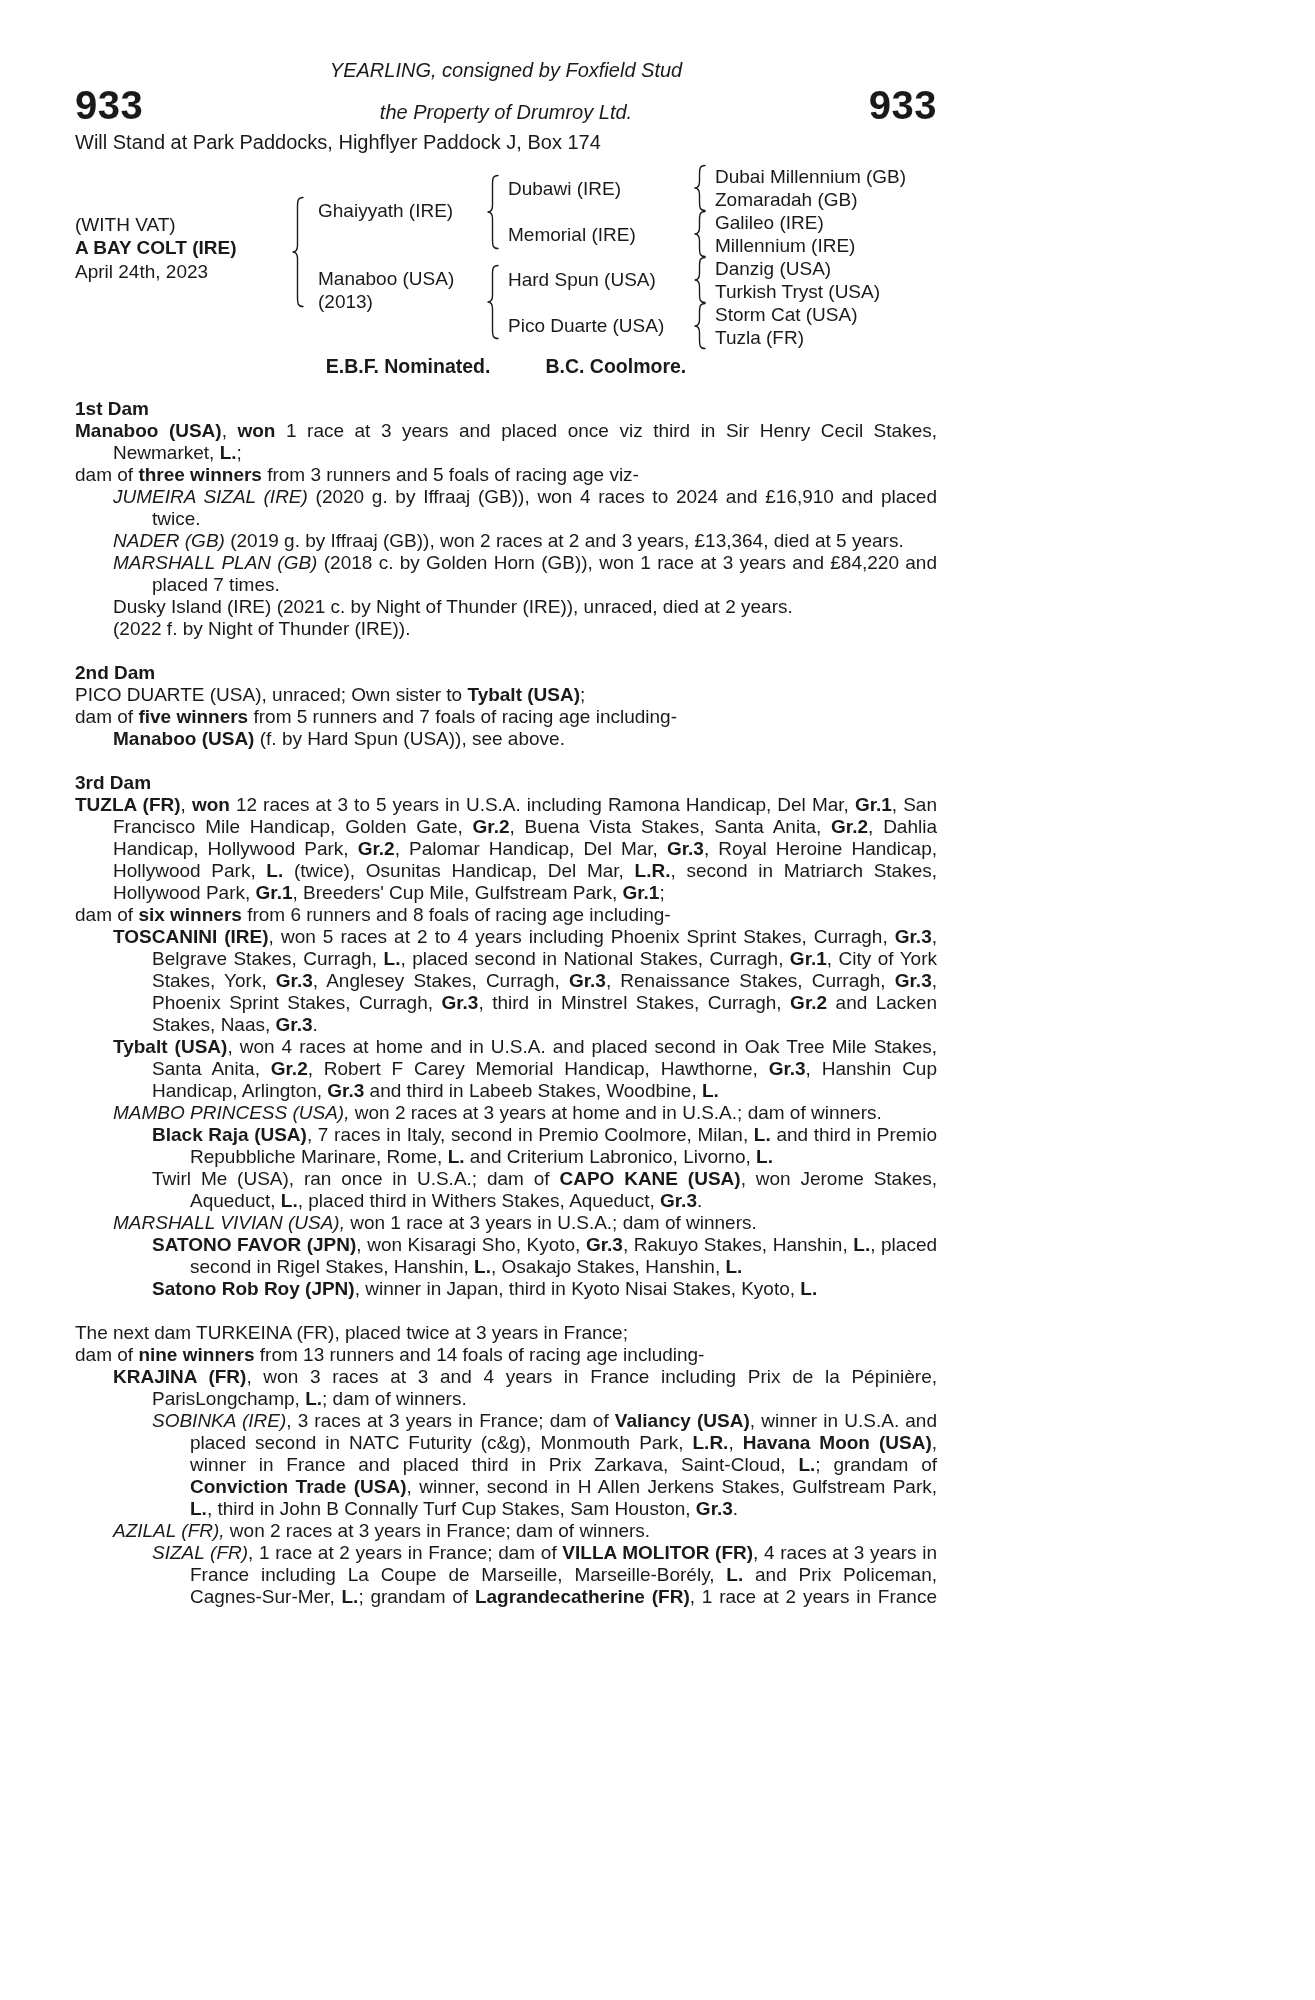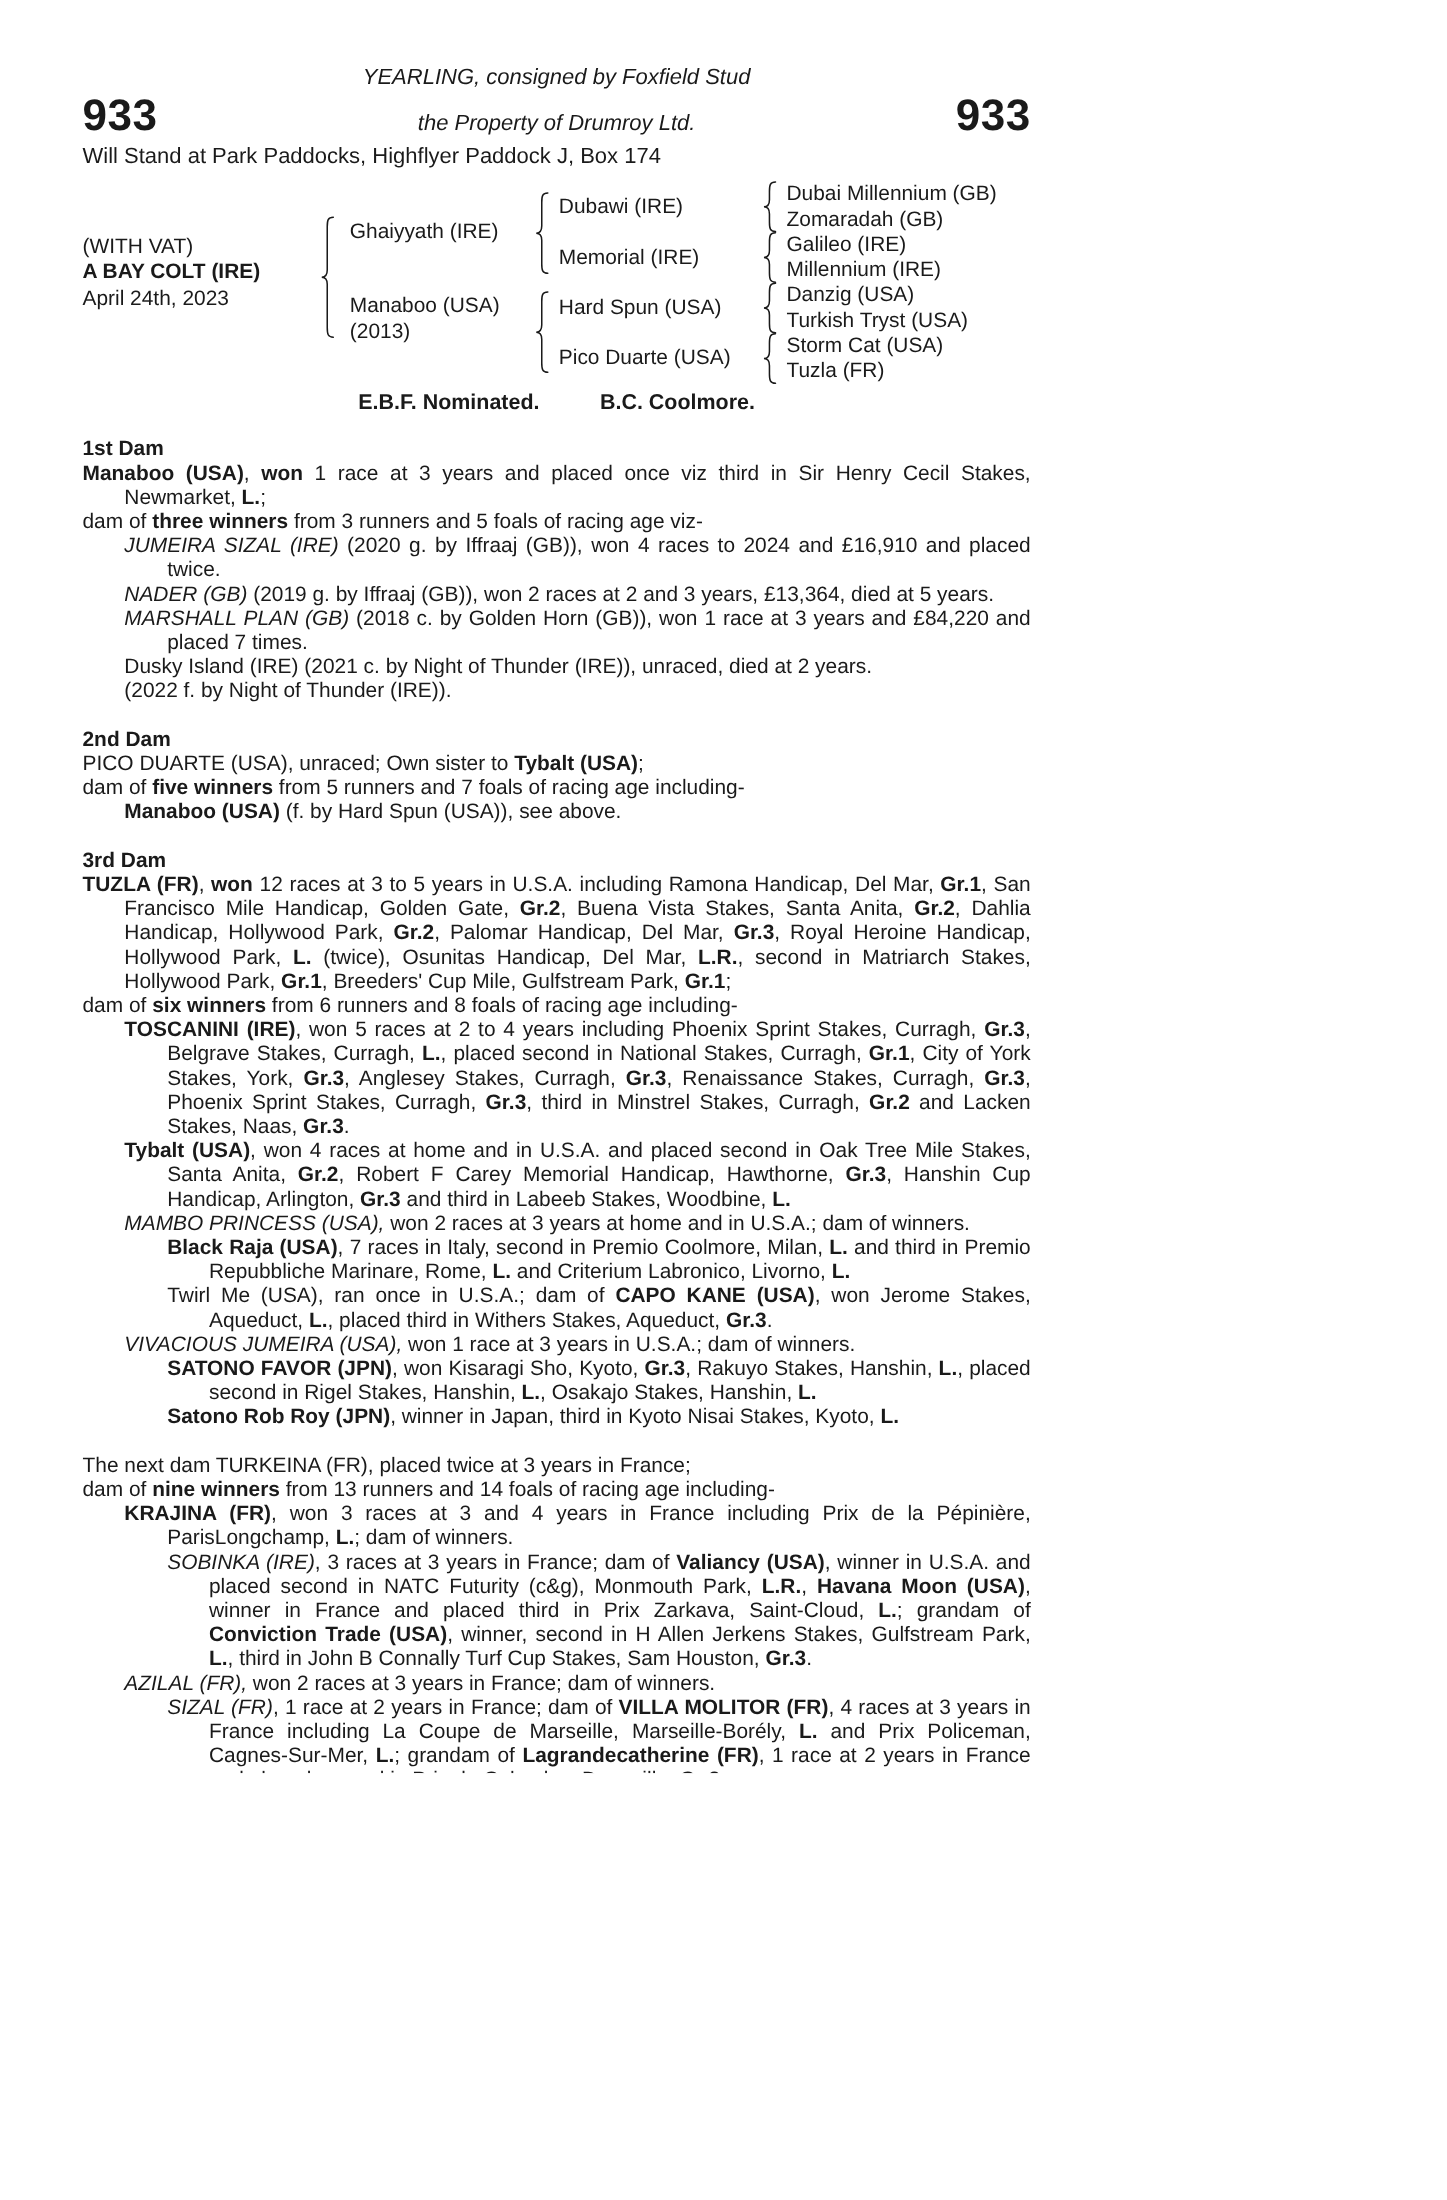--- a/index.html
+++ b/index.html
@@ -123,21 +123,21 @@
         </section>
         <section class="dam-section">
           <div class="sec-heading">3rd Dam</div>
           <p class="para lvl0"><span class="b">TUZLA (FR)</span><span>, </span><span class="b">won</span><span> 12 races at 3 to 5 years in U.S.A. including Ramona Handicap, Del Mar, </span><span class="b">Gr.1</span><span>, San Francisco Mile Handicap, Golden Gate, </span><span class="b">Gr.2</span><span>, Buena Vista Stakes, Santa Anita, </span><span class="b">Gr.2</span><span>, Dahlia Handicap, Hollywood Park, </span><span class="b">Gr.2</span><span>, Palomar Handicap, Del Mar, </span><span class="b">Gr.3</span><span>, Royal Heroine Handicap, Hollywood Park, </span><span class="b">L.</span><span> (twice), Osunitas Handicap, Del Mar, </span><span class="b">L.R.</span><span>, second in Matriarch Stakes, Hollywood Park, </span><span class="b">Gr.1</span><span>, Breeders' Cup Mile, Gulfstream Park, </span><span class="b">Gr.1</span><span>;</span></p>
           <p class="para lvl0"><span>dam of </span><span class="b">six winners</span><span> from 6 runners and 8 foals of racing age including-</span></p>
           <p class="para lvl1"><span class="b">TOSCANINI (IRE)</span><span>, won 5 races at 2 to 4 years including Phoenix Sprint Stakes, Curragh, </span><span class="b">Gr.3</span><span>, Belgrave Stakes, Curragh, </span><span class="b">L.</span><span>, placed second in National Stakes, Curragh, </span><span class="b">Gr.1</span><span>, City of York Stakes, York, </span><span class="b">Gr.3</span><span>, Anglesey Stakes, Curragh, </span><span class="b">Gr.3</span><span>, Renaissance Stakes, Curragh, </span><span class="b">Gr.3</span><span>, Phoenix Sprint Stakes, Curragh, </span><span class="b">Gr.3</span><span>, third in Minstrel Stakes, Curragh, </span><span class="b">Gr.2</span><span> and Lacken Stakes, Naas, </span><span class="b">Gr.3</span><span>.</span></p>
           <p class="para lvl1"><span class="b">Tybalt (USA)</span><span>, won 4 races at home and in U.S.A. and placed second in Oak Tree Mile Stakes, Santa Anita, </span><span class="b">Gr.2</span><span>, Robert F Carey Memorial Handicap, Hawthorne, </span><span class="b">Gr.3</span><span>, Hanshin Cup Handicap, Arlington, </span><span class="b">Gr.3</span><span> and third in Labeeb Stakes, Woodbine, </span><span class="b">L.</span></p>
           <p class="para lvl1"><span class="i">MAMBO PRINCESS (USA),</span><span> won 2 races at 3 years at home and in U.S.A.; dam of winners.</span></p>
           <p class="para lvl2"><span class="b">Black Raja (USA)</span><span>, 7 races in Italy, second in Premio Coolmore, Milan, </span><span class="b">L.</span><span> and third in Premio Repubbliche Marinare, Rome, </span><span class="b">L.</span><span> and Criterium Labronico, Livorno, </span><span class="b">L.</span></p>
           <p class="para lvl2"><span>Twirl Me (USA), ran once in U.S.A.; dam of </span><span class="b">CAPO KANE (USA)</span><span>, won Jerome Stakes, Aqueduct, </span><span class="b">L.</span><span>, placed third in Withers Stakes, Aqueduct, </span><span class="b">Gr.3</span><span>.</span></p>
-          <p class="para lvl1"><span class="i">VIVACIOUS JUMEIRA (USA),</span><span> won 1 race at 3 years in U.S.A.; dam of winners.</span></p>
+          <p class="para lvl1"><span class="i">MARSHALL VIVIAN (USA),</span><span> won 1 race at 3 years in U.S.A.; dam of winners.</span></p>
           <p class="para lvl2"><span class="b">SATONO FAVOR (JPN)</span><span>, won Kisaragi Sho, Kyoto, </span><span class="b">Gr.3</span><span>, Rakuyo Stakes, Hanshin, </span><span class="b">L.</span><span>, placed second in Rigel Stakes, Hanshin, </span><span class="b">L.</span><span>, Osakajo Stakes, Hanshin, </span><span class="b">L.</span></p>
           <p class="para lvl2"><span class="b">Satono Rob Roy (JPN)</span><span>, winner in Japan, third in Kyoto Nisai Stakes, Kyoto, </span><span class="b">L.</span></p>
         </section>
         <section class="dam-section">
           <p class="para lvl0"><span>The next dam TURKEINA (FR), placed twice at 3 years in France;</span></p>
           <p class="para lvl0"><span>dam of </span><span class="b">nine winners</span><span> from 13 runners and 14 foals of racing age including-</span></p>
           <p class="para lvl1"><span class="b">KRAJINA (FR)</span><span>, won 3 races at 3 and 4 years in France including Prix de la Pépinière, ParisLongchamp, </span><span class="b">L.</span><span>; dam of winners.</span></p>
           <p class="para lvl2"><span class="i">SOBINKA (IRE)</span><span>, 3 races at 3 years in France; dam of </span><span class="b">Valiancy (USA)</span><span>, winner in U.S.A. and placed second in NATC Futurity (c&amp;g), Monmouth Park, </span><span class="b">L.R.</span><span>, </span><span class="b">Havana Moon (USA)</span><span>, winner in France and placed third in Prix Zarkava, Saint-Cloud, </span><span class="b">L.</span><span>; grandam of </span><span class="b">Conviction Trade (USA)</span><span>, winner, second in H Allen Jerkens Stakes, Gulfstream Park, </span><span class="b">L.</span><span>, third in John B Connally Turf Cup Stakes, Sam Houston, </span><span class="b">Gr.3</span><span>.</span></p>
           <p class="para lvl1"><span class="i">AZILAL (FR),</span><span> won 2 races at 3 years in France; dam of winners.</span></p>
           <p class="para lvl2"><span class="i">SIZAL (FR)</span><span>, 1 race at 2 years in France; dam of </span><span class="b">VILLA MOLITOR (FR)</span><span>, 4 races at 3 years in France including La Coupe de Marseille, Marseille-Borély, </span><span class="b">L.</span><span> and Prix Policeman, Cagnes-Sur-Mer, </span><span class="b">L.</span><span>; grandam of </span><span class="b">Lagrandecatherine (FR)</span><span>, 1 race at 2 years in France and placed second in Prix du Calvados, Deauville, </span><span class="b">Gr.2</span><span>.</span></p>

